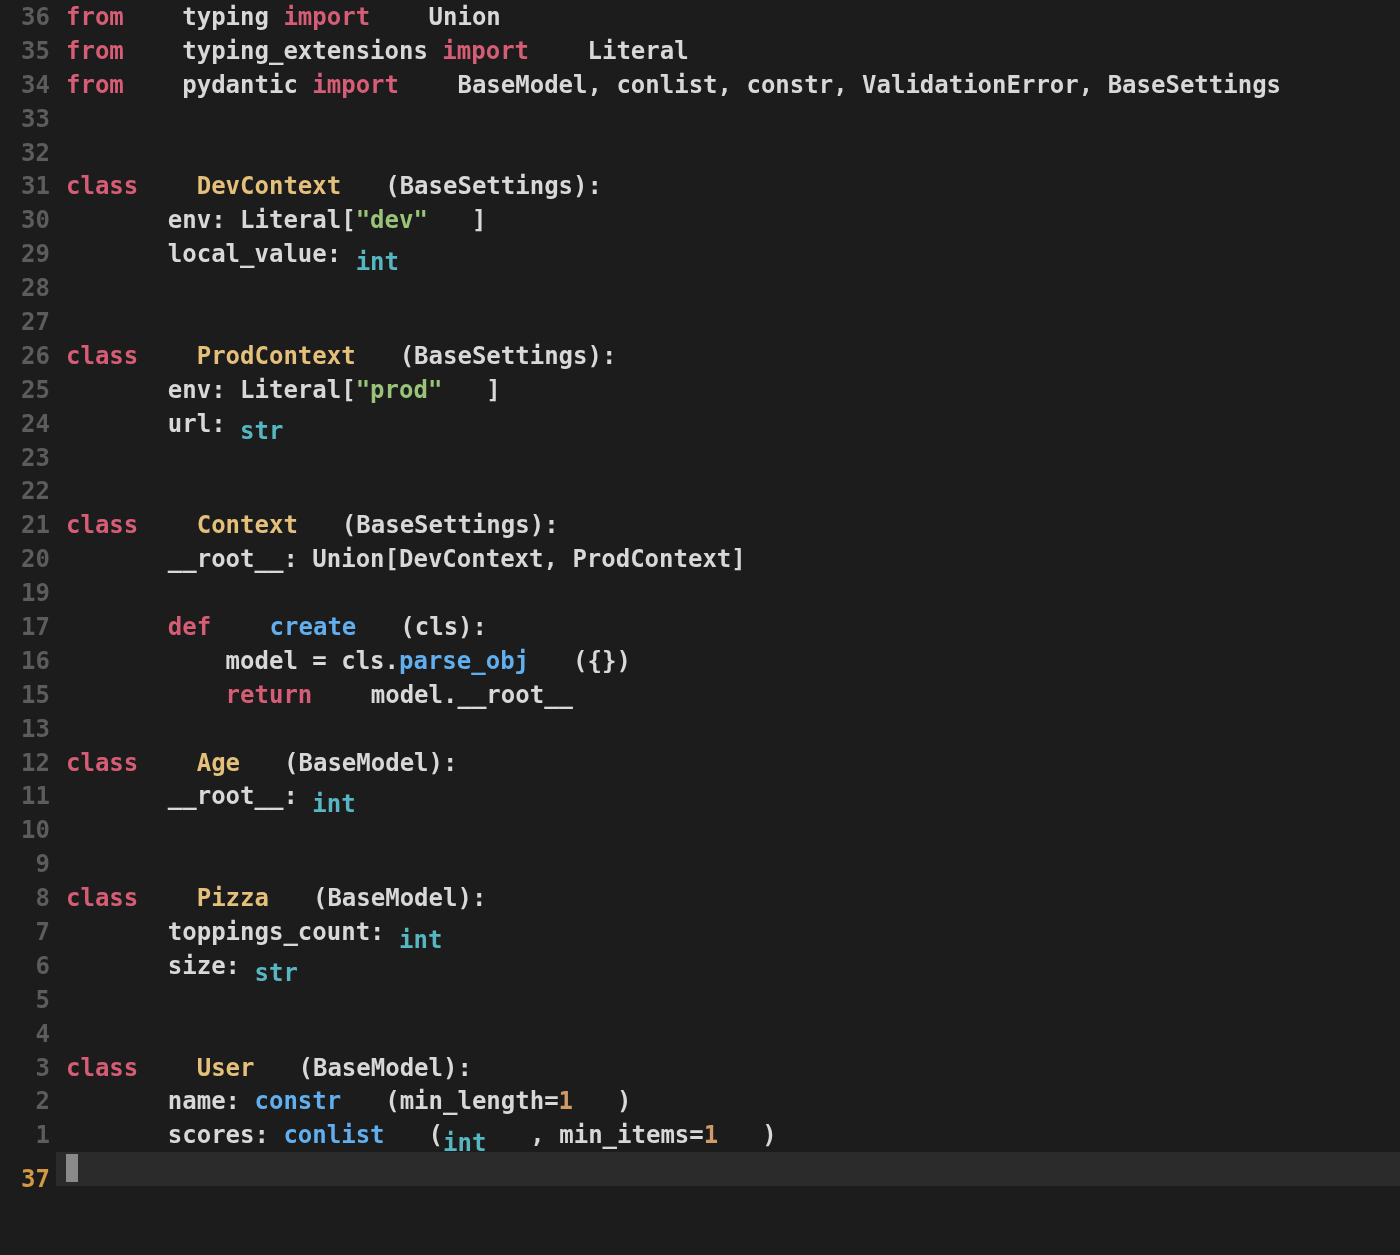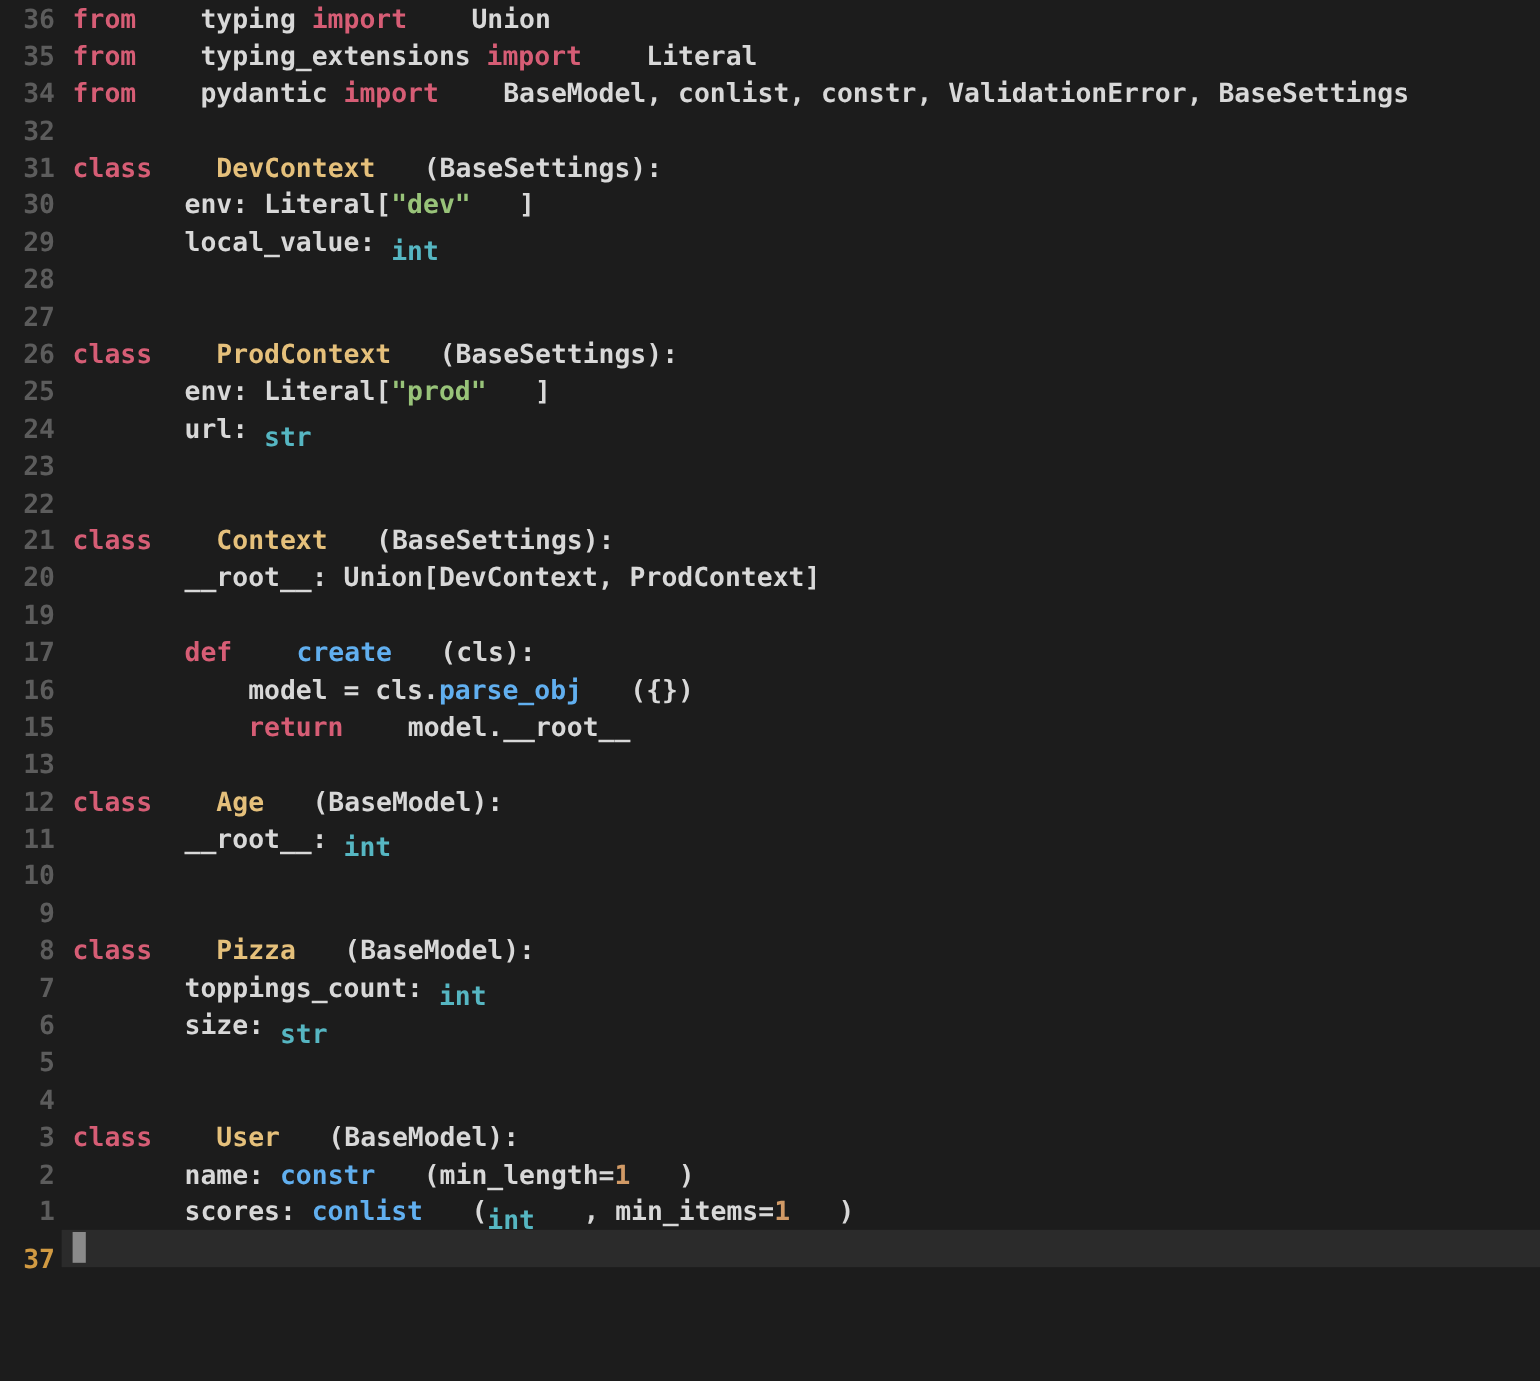--- a/index.html
+++ b/index.html
@@ -60,20 +60,21 @@
   .tk-str   { color: #98c379; }   
   .tk-num   { color: #d19a66; }   
 </style>
 </head>
 <body>
 
 <div class="editor" id="editor">
     <div class="line"><div class="gutter">36</div><div class="code-area"><span class="tk-kw1">from</span><span class="tk-def"> typing </span><span class="tk-kw1">import</span><span class="tk-def"> Union</span></div></div>
     <div class="line"><div class="gutter">35</div><div class="code-area"><span class="tk-kw1">from</span><span class="tk-def"> typing_extensions </span><span class="tk-kw1">import</span><span class="tk-def"> Literal</span></div></div>
     <div class="line"><div class="gutter">34</div><div class="code-area"><span class="tk-kw1">from</span><span class="tk-def"> pydantic </span><span class="tk-kw1">import</span><span class="tk-def"> BaseModel, conlist, constr, ValidationError, BaseSettings</span></div></div>
+    <div class="line"><div class="gutter">33</div><div class="code-area"></div></div>
     <div class="line"><div class="gutter">32</div><div class="code-area"></div></div>
     <div class="line"><div class="gutter">31</div><div class="code-area"><span class="tk-kw1">class</span><span class="tk-def"> </span><span class="tk-cls">DevContext</span><span class="tk-def">(BaseSettings):</span></div></div>
     <div class="line"><div class="gutter">30</div><div class="code-area"><span class="tk-def">    env: Literal[</span><span class="tk-str">"dev"</span><span class="tk-def">]</span></div></div>
     <div class="line"><div class="gutter">29</div><div class="code-area"><span class="tk-def">    local_value: </span><span class="tk-type">int</span></div></div>
     <div class="line"><div class="gutter">28</div><div class="code-area"></div></div>
     <div class="line"><div class="gutter">27</div><div class="code-area"></div></div>
     <div class="line"><div class="gutter">26</div><div class="code-area"><span class="tk-kw1">class</span><span class="tk-def"> </span><span class="tk-cls">ProdContext</span><span class="tk-def">(BaseSettings):</span></div></div>
     <div class="line"><div class="gutter">25</div><div class="code-area"><span class="tk-def">    env: Literal[</span><span class="tk-str">"prod"</span><span class="tk-def">]</span></div></div>
     <div class="line"><div class="gutter">24</div><div class="code-area"><span class="tk-def">    url: </span><span class="tk-type">str</span></div></div>
     <div class="line"><div class="gutter">23</div><div class="code-area"></div></div>

